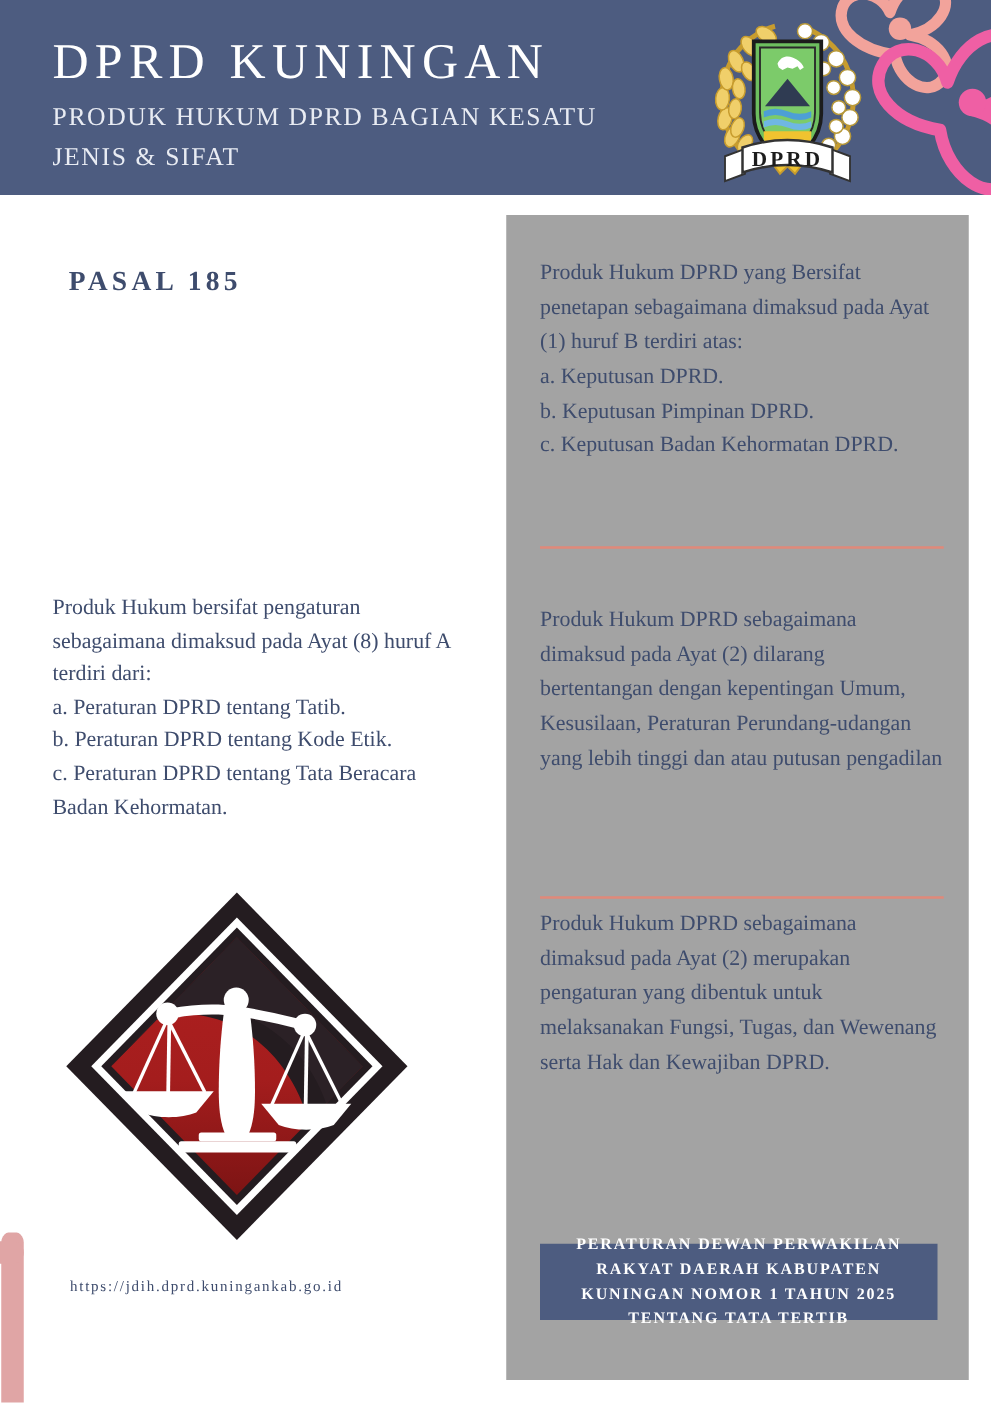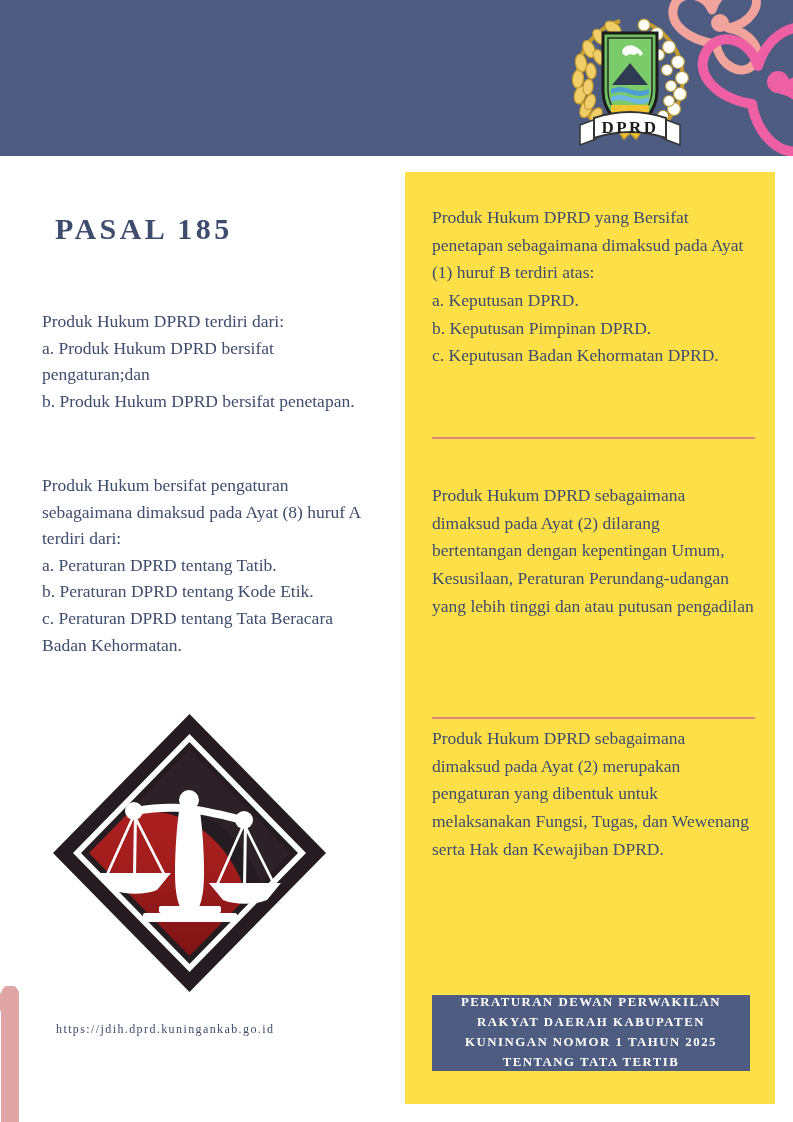--- a/index.html
+++ b/index.html
@@ -87,21 +87,21 @@
     position: absolute;
     left: 0;
     top: 156px;
     width: 400px;
     height: 966px;
   }
   .pasal-heading {
     position: absolute;
     left: 55px;
     top: 56px;
-    font-size: 30px;
+    font-size: 22px;
     letter-spacing: 3.4px;
     font-weight: bold;
     color: #3e4c6d;
     font-family: "Liberation Serif", "DejaVu Serif", serif;
   }
   .left-para {
     position: absolute;
     left: 42px;
     width: 330px;
     font-size: 17.5px;
@@ -139,21 +139,21 @@
     top: 830px;
   }
 
   
   .right-panel {
     position: absolute;
     left: 405px;
     top: 172px;
     width: 370px;
     height: 932px;
-    background: #fde047;
+    background: #a3a3a3;
   }
   .right-para {
     position: absolute;
     left: 27px;
     width: 322px;
     font-size: 17.5px;
     line-height: 1.58;
     color: #3e4c6d;
     font-family: "Liberation Serif", "DejaVu Serif", serif;
     white-space: pre-line;
@@ -170,21 +170,21 @@
     background: #e0897a;
   }
   .divider-1 { top: 265px; }
   .divider-2 { top: 545px; }
 
   .footer-badge {
     position: absolute;
     left: 27px;
     top: 823px;
     width: 318px;
-    height: 76px;
+    height: 61px;
     background: #4d5c80;
     display: flex;
     align-items: center;
     justify-content: center;
   }
   .footer-badge-text {
     font-size: 12.8px;
     letter-spacing: 1.5px;
     line-height: 1.55;
     color: #ffffff;
@@ -260,29 +260,31 @@
 
     <path d="M62 122 L74 114 L86 122 L80 130 L74 124 L68 130 Z" fill="#f0c330" stroke="#c79c2e" stroke-width="1.5"></path>
 
     <path d="M22 112 L126 112 L126 132 L22 132 Z" fill="none"></path>
     <path d="M24 116 L40 110 L40 130 L24 136 Z" fill="#ffffff" stroke="#333" stroke-width="1.5"></path>
     <path d="M124 116 L108 110 L108 130 L124 136 Z" fill="#ffffff" stroke="#333" stroke-width="1.5"></path>
     <path d="M38 109 C 62 101, 86 101, 110 109 L110 129 C 86 121, 62 121, 38 129 Z" fill="#ffffff" stroke="#333" stroke-width="2"></path>
     <text x="74" y="124" text-anchor="middle" font-family="'Liberation Serif', serif" font-size="17" font-weight="bold" fill="#1c1c1c" letter-spacing="2.5">DPRD</text>
   </svg>
 
+  <div class="header-titles">
+    <div class="title-main">DPRD KUNINGAN</div>
+    <div class="title-sub">PRODUK HUKUM DPRD BAGIAN KESATU</div>
+    <div class="title-sub2">JENIS &amp; SIFAT</div>
+  </div>
 </div>
 
 <div class="left-col">
 
   <div class="pasal-heading">PASAL 185</div>
 
-  <div class="left-para left-para-1">  Produk Hukum DPRD terdiri dari:
-a. Produk Hukum DPRD bersifat pengaturan;dan
-b. Produk Hukum DPRD bersifat penetapan.</div>
   <div class="left-para left-para-2">  Produk Hukum bersifat pengaturan sebagaimana dimaksud pada Ayat (8)  huruf A terdiri dari:
 a. Peraturan DPRD tentang Tatib.
 b. Peraturan DPRD tentang Kode Etik.
 c. Peraturan DPRD tentang Tata Beracara Badan Kehormatan.</div>
 
   <svg class="justice-logo" viewBox="0 0 285 290" fill="none">
     <defs>
       <linearGradient id="redgrad" x1="0" y1="0" x2="0" y2="1">
         <stop offset="0%" stop-color="#b02020"></stop>
         <stop offset="55%" stop-color="#a41d1d"></stop>

